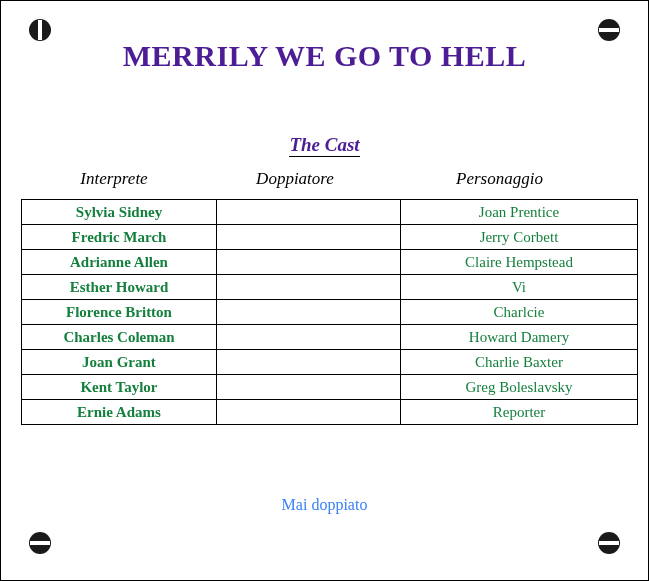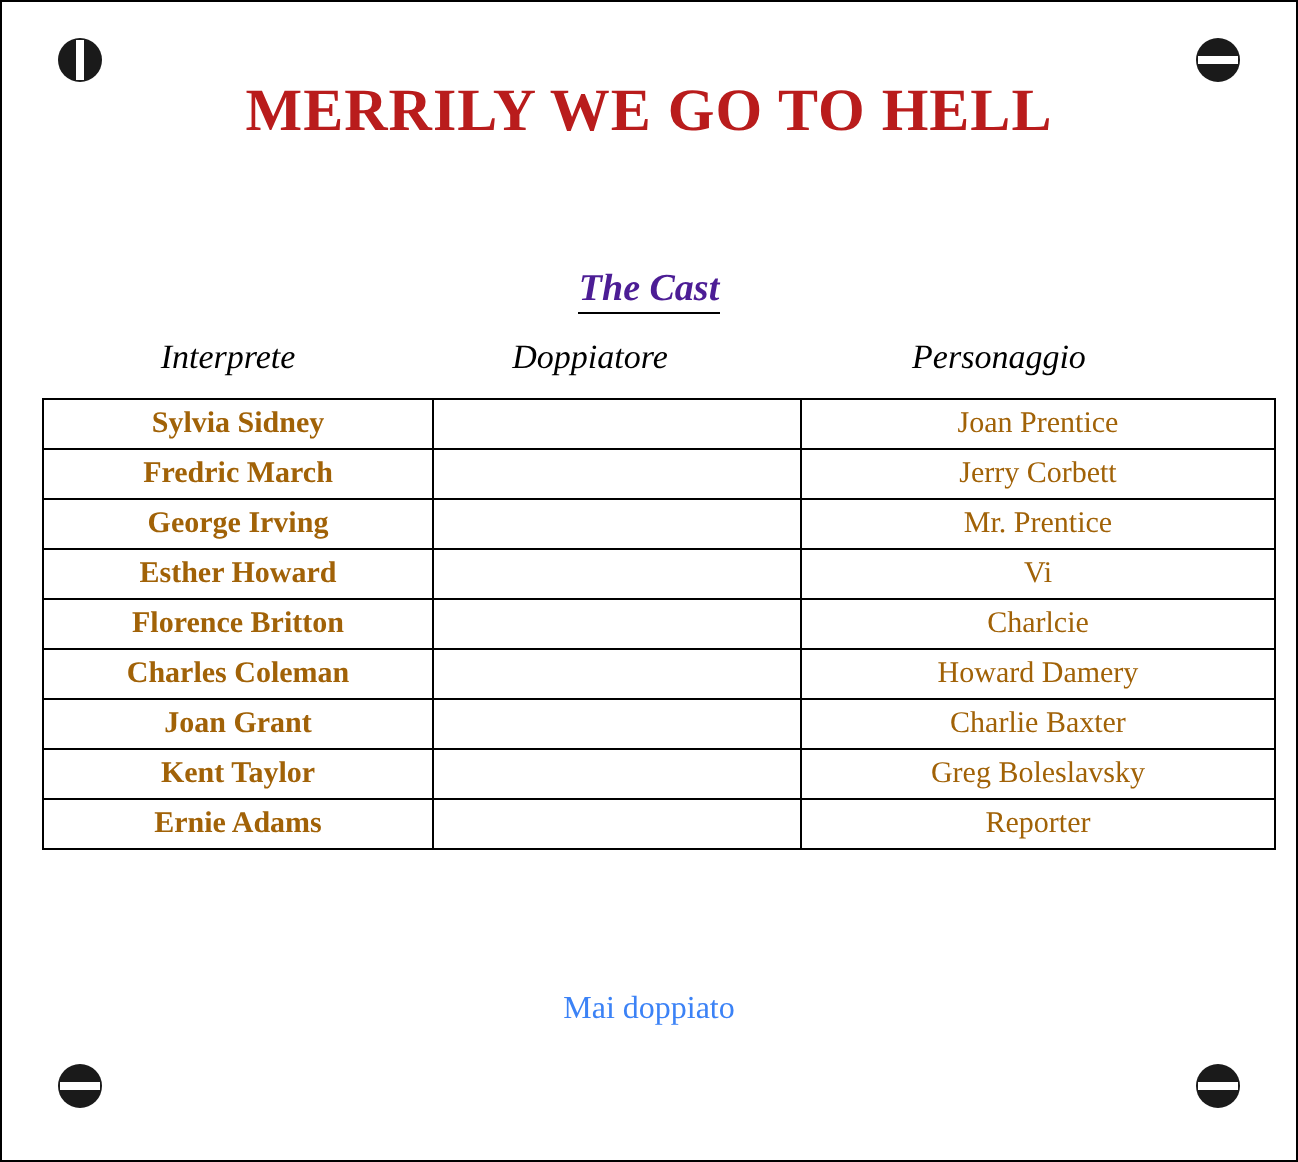--- a/index.html
+++ b/index.html
@@ -46,21 +46,21 @@
   .title {
     position: absolute;
     top: 38px;
     left: 0;
     width: 100%;
     text-align: center;
     font-family: "Liberation Serif", serif;
     font-weight: bold;
     font-size: 30px;
     letter-spacing: 0.5px;
-    color: #b91c1c;
+    color: #4c1d95;
   }
   .cast-heading {
     position: absolute;
     top: 133px;
     left: 0;
     width: 100%;
     text-align: center;
     font-size: 19px;
     font-style: italic;
     font-weight: bold;
@@ -92,21 +92,21 @@
     top: 198px;
     left: 20px;
     width: 589px;
     border-collapse: collapse;
     table-layout: fixed;
   }
   table.cast td {
     border: 1px solid #000000;
     height: 22px;
     font-size: 15px;
-    color: #a16207;
+    color: #15803d;
     text-align: center;
     padding: 1px 4px;
   }
   td.c-interprete {
     width: 186px;
     font-weight: bold;
   }
   td.c-doppiatore {
     width: 175px;
   }
@@ -160,23 +160,23 @@
           <td class="c-interprete">Sylvia Sidney</td>
           <td class="c-doppiatore"></td>
           <td class="c-personaggio">Joan Prentice</td>
         </tr>
         <tr>
           <td class="c-interprete">Fredric March</td>
           <td class="c-doppiatore"></td>
           <td class="c-personaggio">Jerry Corbett</td>
         </tr>
         <tr>
-          <td class="c-interprete">George Irving</td>
-          <td class="c-doppiatore"></td>
-          <td class="c-personaggio">Mr. Prentice</td>
+          <td class="c-interprete">Adrianne Allen</td>
+          <td class="c-doppiatore"></td>
+          <td class="c-personaggio">Claire Hempstead</td>
         </tr>
         <tr>
           <td class="c-interprete">Esther Howard</td>
           <td class="c-doppiatore"></td>
           <td class="c-personaggio">Vi</td>
         </tr>
         <tr>
           <td class="c-interprete">Florence Britton</td>
           <td class="c-doppiatore"></td>
           <td class="c-personaggio">Charlcie</td>

